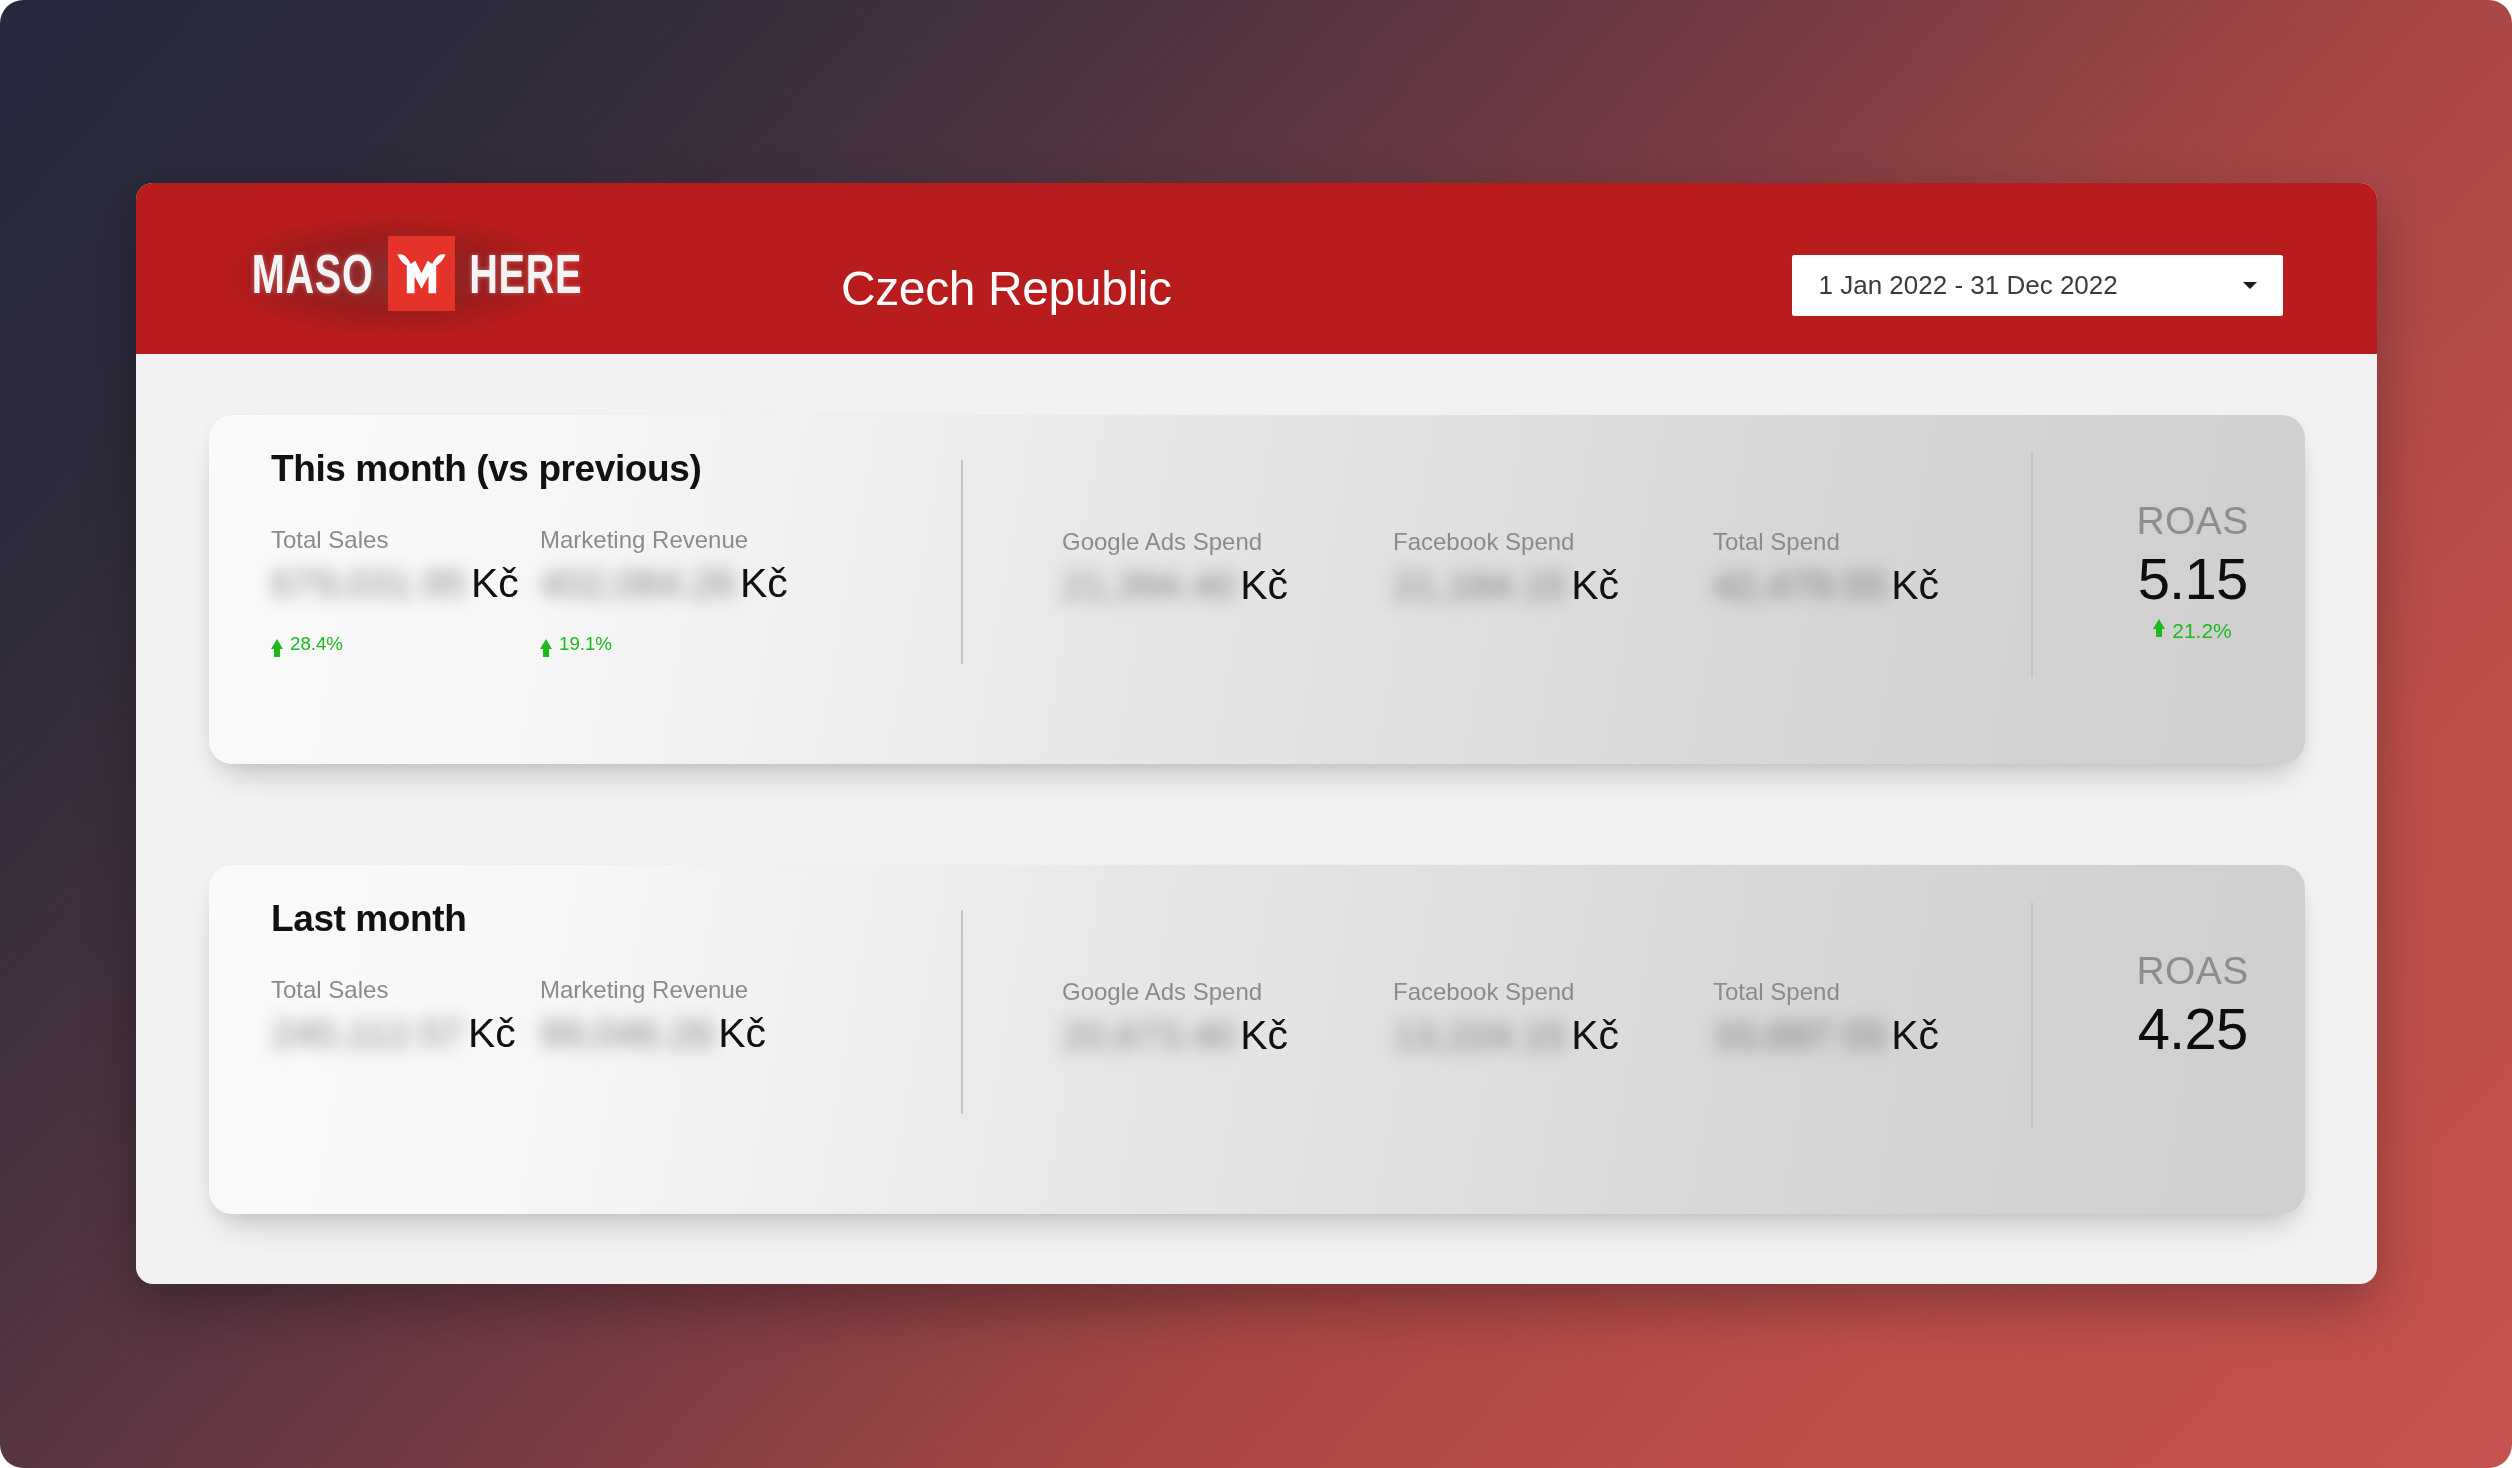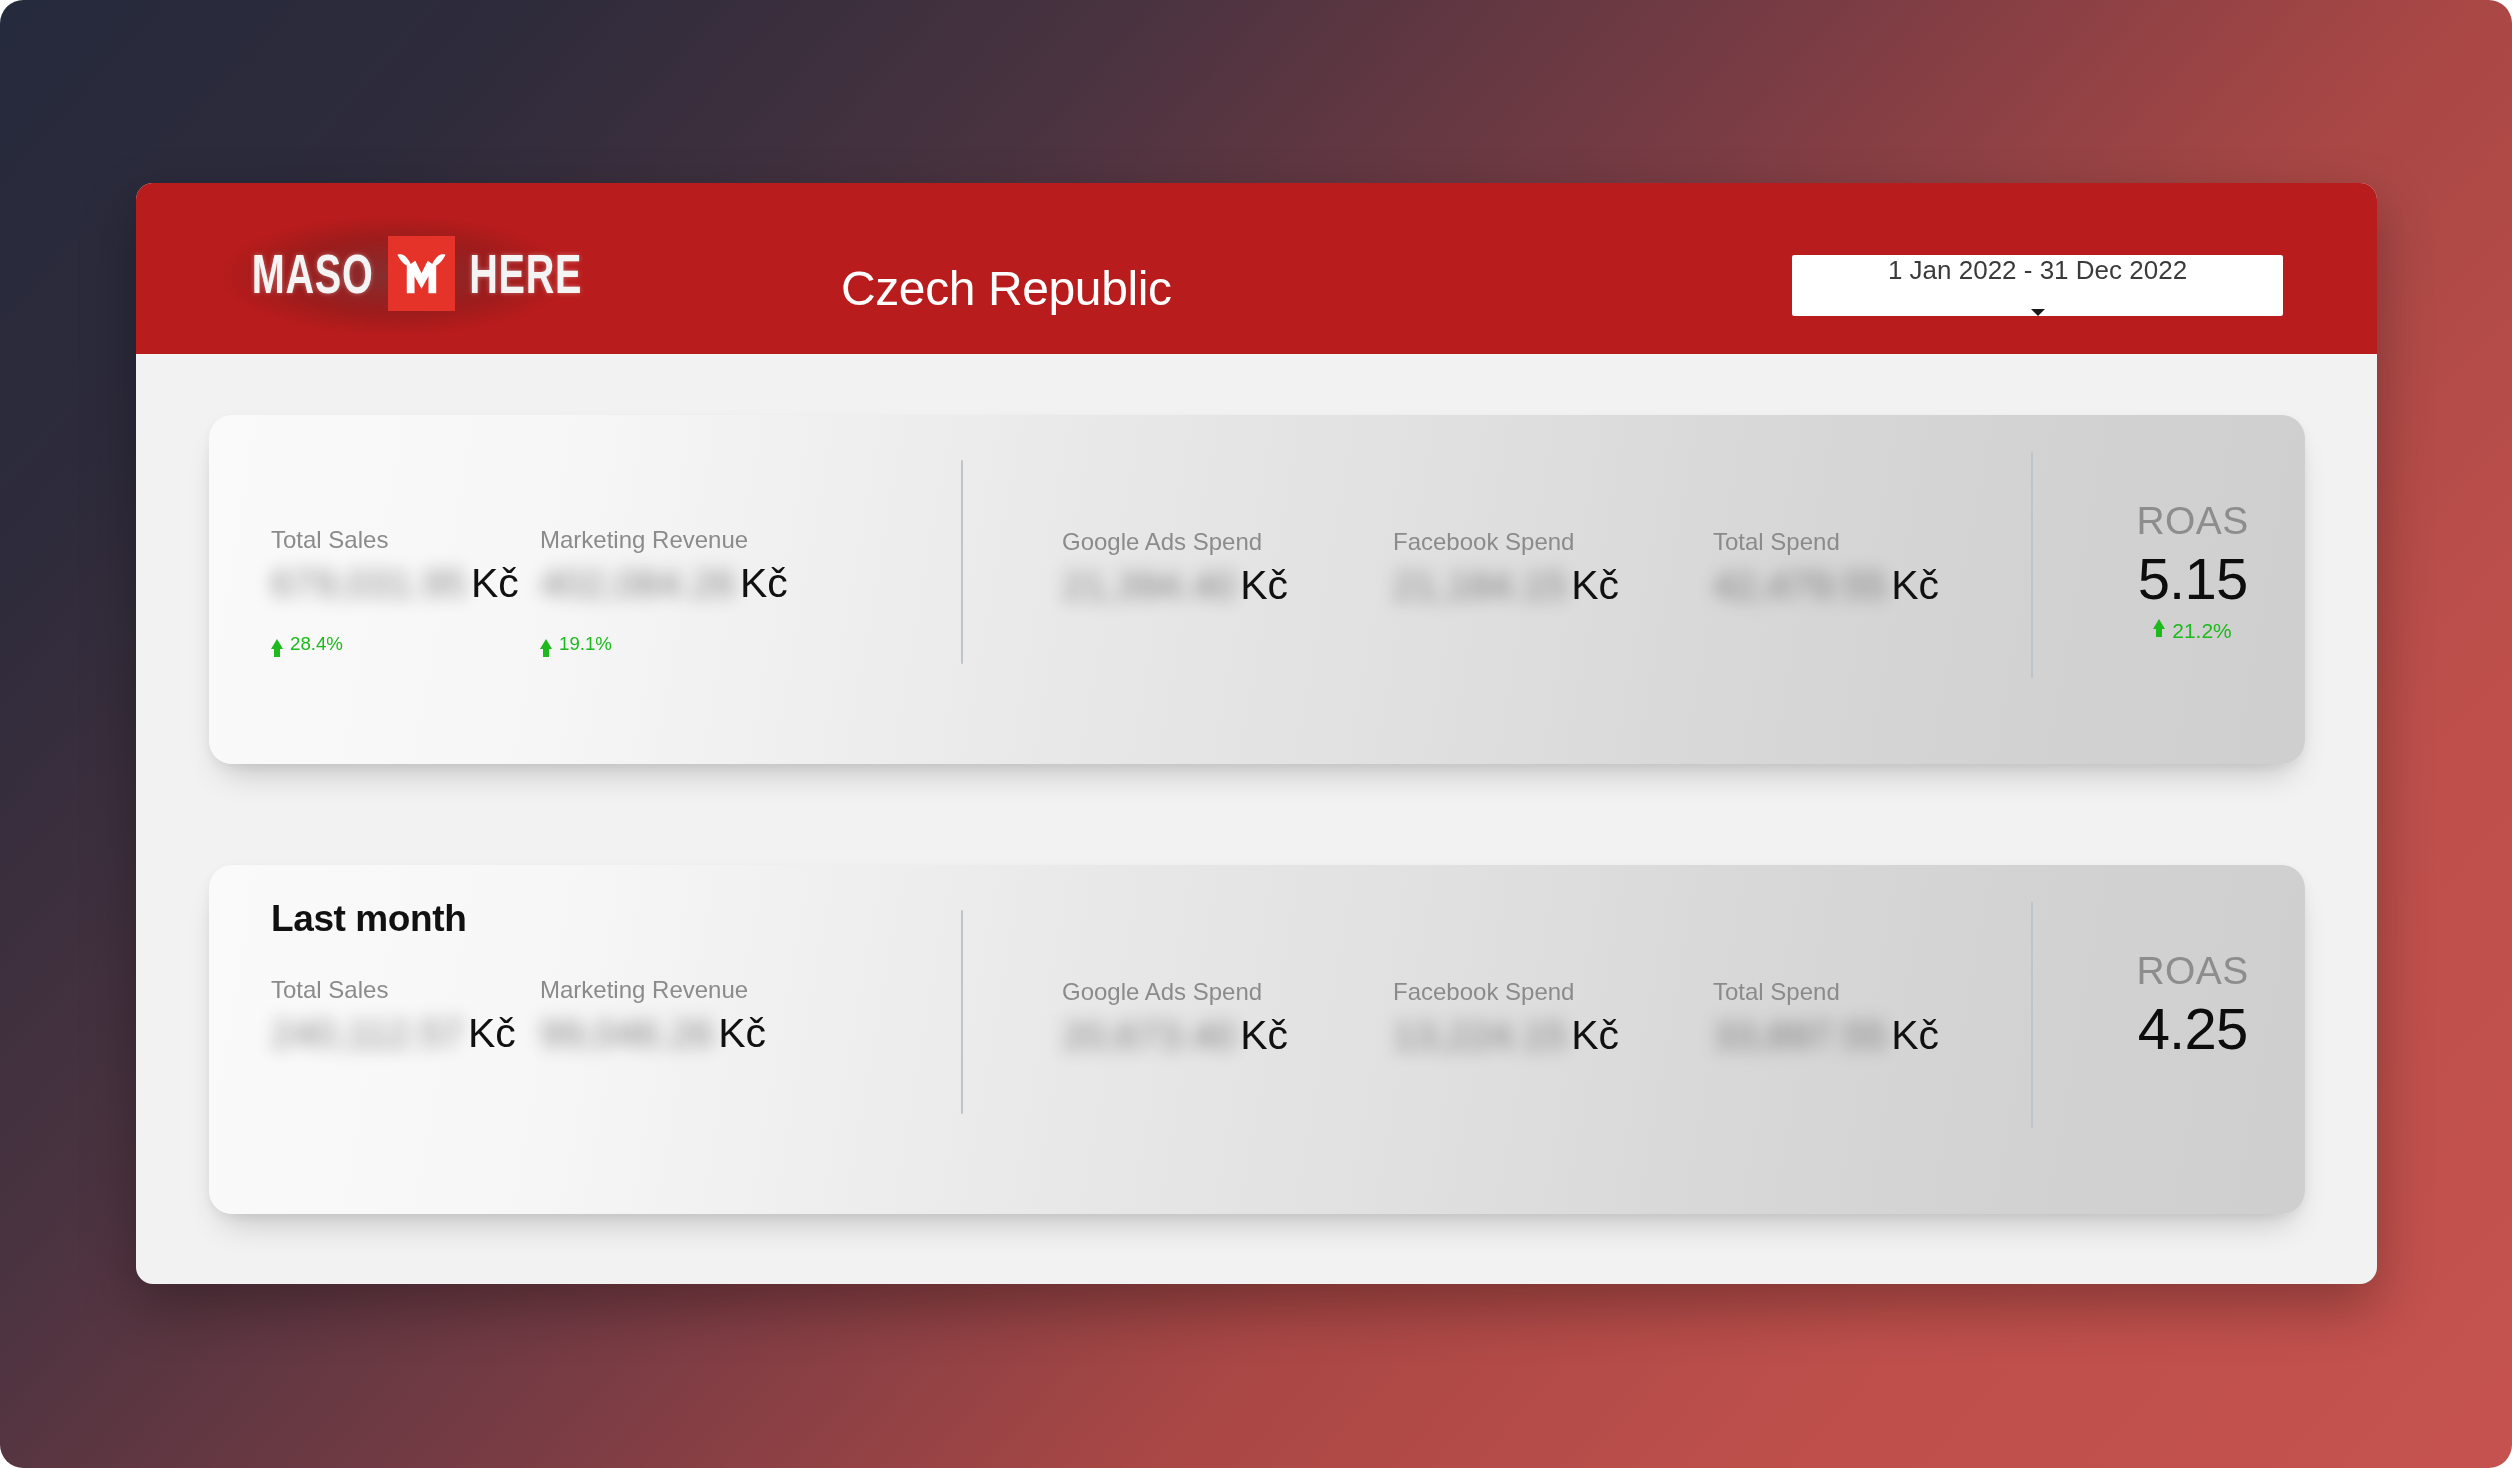--- a/index.html
+++ b/index.html
@@ -82,21 +82,20 @@
 
   .date-picker {
     position:absolute;
     right:94px; top:72px;
     width:491px; height:61px;
     background:#ffffff;
     border-radius:2.3px;
     display:flex; align-items:center;
     padding:0 26.5px;
     justify-content:space-between;
-    flex-direction:column;
   }
   .date-picker-value {
     color:#3b3b3b;
     font-size:26px;
   }
   .caret {
     width:0; height:0;
     border-left:7px solid transparent;
     border-right:7px solid transparent;
     border-top:7.8px solid #1a1a1a;
@@ -227,20 +226,21 @@
 
     <div class="date-picker">
       <span class="date-picker-value">1 Jan 2022 - 31 Dec 2022</span>
       <span class="caret"></span>
     </div>
   </div>
 
   <div class="content">
 
     <div class="card card-1">
+      <div class="card-title">This month (vs previous)</div>
 
       <div class="metrics">
 
         <div class="metric" style="left:62px; top:111px;">
           <div class="metric-label">Total Sales</div>
           <div class="metric-value-row">
             <span class="metric-value">679,031.95</span>
             <span class="metric-cur">Kč</span>
           </div>
           <div class="metric-delta">

